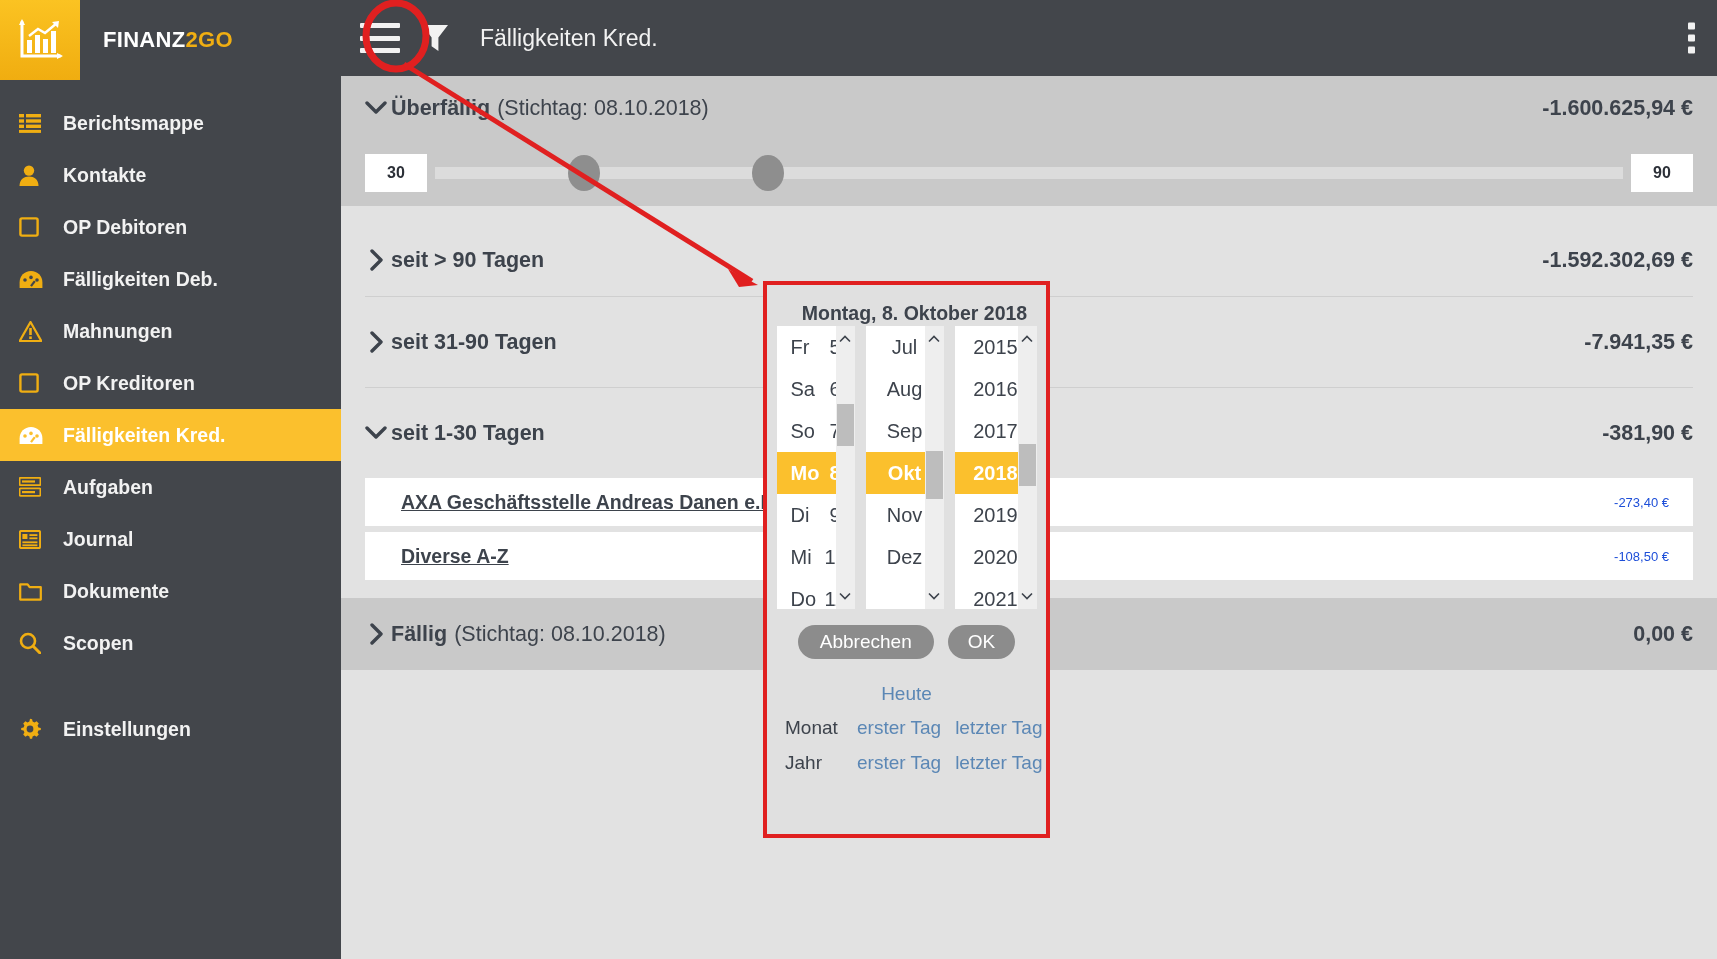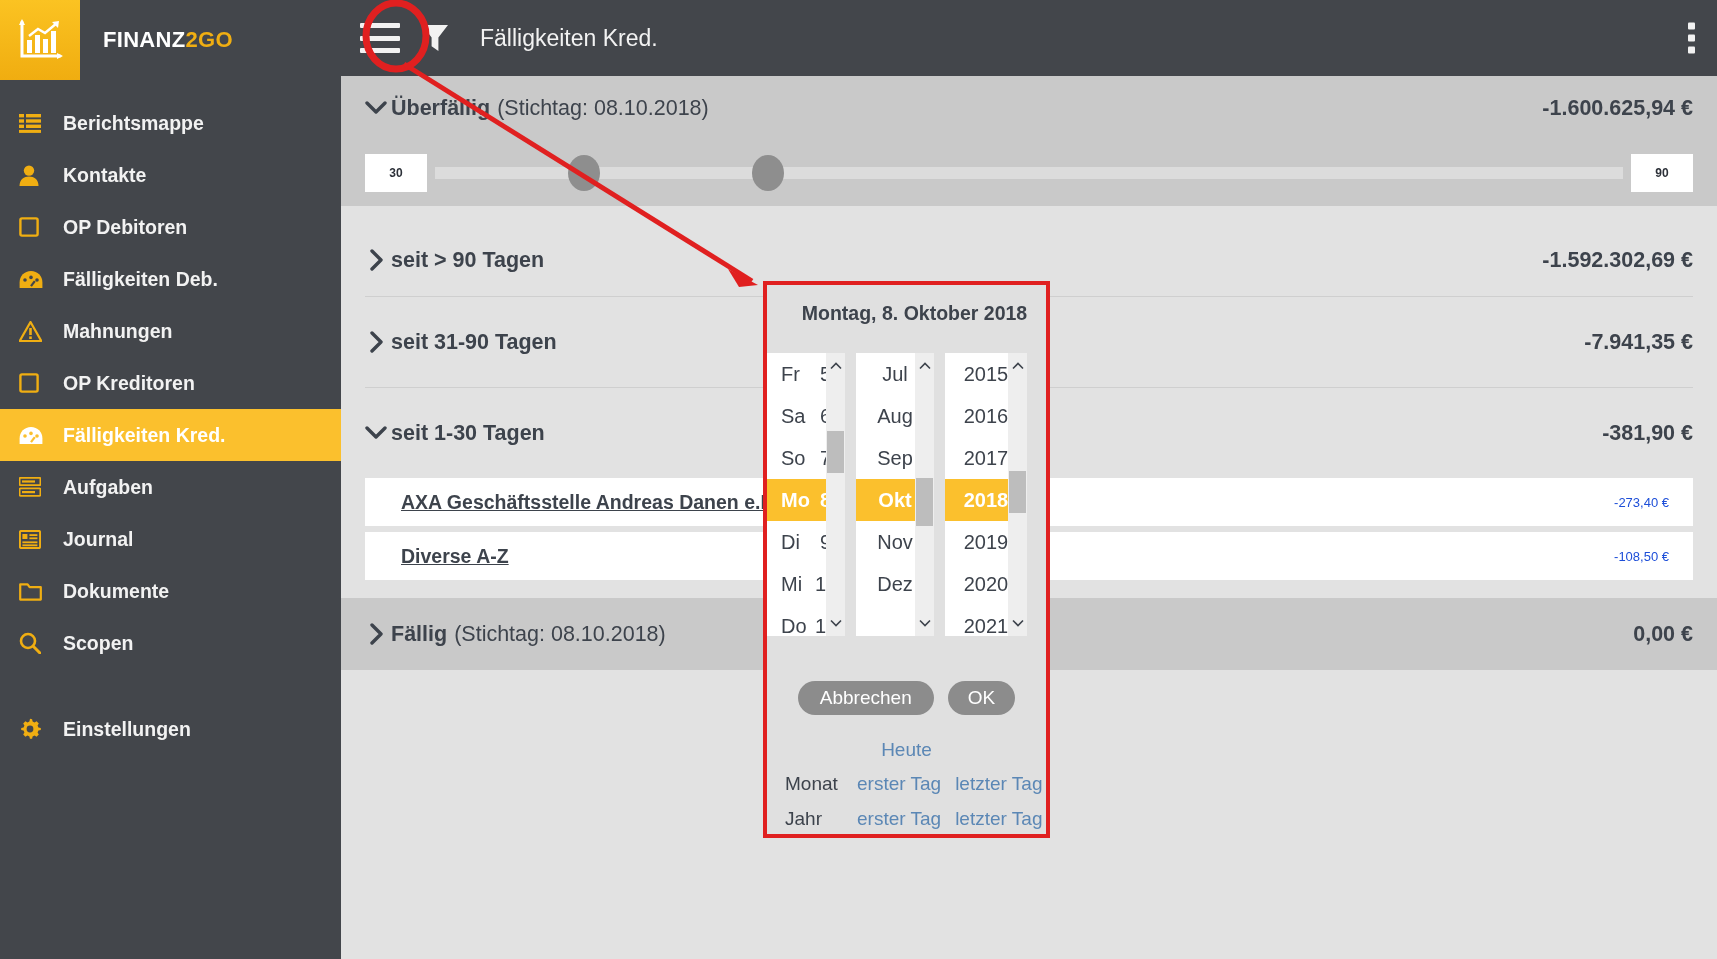--- a/index.html
+++ b/index.html
@@ -126,21 +126,21 @@
   
   .slider-row {
     background: #c9c9c9;
     display: flex; align-items: center;
     padding: 0 24px 0 24px;
     height: 66px;
   }
   .sld-box {
     width: 62px; height: 38px; background: #fff;
     display: flex; align-items: center; justify-content: center;
-    font-size: 12px; font-weight: bold; color: #2c3038;
+    font-size: 16px; font-weight: bold; color: #2c3038;
     flex: none;
   }
   .sld-track {
     position: relative;
     flex: 1; height: 12px; background: #dcdcdc;
     margin: 0 8px;
   }
   .sld-thumb {
     position: absolute; top: 50%; transform: translate(-50%,-50%);
     width: 32px; height: 36px; border-radius: 50%;
@@ -174,22 +174,22 @@
     border: 4px solid #e02020;
     z-index: 40;
   }
   .dp-title {
     text-align: center;
     font-size: 19.5px; font-weight: bold; color: #3d434c;
     margin-top: 17px;
     margin-left: 16px;
   }
   .dp-cols {
-    display: flex; 
-    gap: 11px; margin-top: 28px;
+    display: flex; justify-content: center;
+    gap: 11px; margin-top: 1px;
   }
   .dp-col {
     position: relative;
     background: #fff;
     width: 78px; height: 283px;
     overflow: hidden;
   }
   .dp-col.wide { width: 82px; }
   .dp-list { padding-top: 0; }
   .dp-opt {
@@ -225,21 +225,20 @@
   .dp-btns {
     display: flex; justify-content: center; gap: 14px;
     margin-top: 16px;
   }
   .dp-btn {
     background: #8c8c8c; color: #fff;
     border: none; border-radius: 17px;
     height: 34px; padding: 0 22px;
     font-size: 19px; font-family: "Liberation Sans", sans-serif;
     cursor: pointer;
-    margin-top: 29px;
   }
   .dp-btn.ok { padding: 0 20px; }
 
   .dp-today {
     text-align: center; margin-top: 24px;
     font-size: 19px; color: #5b87b5; cursor: pointer;
   }
   .dp-grid {
     margin-top: 12px;
     padding-left: 18px;

